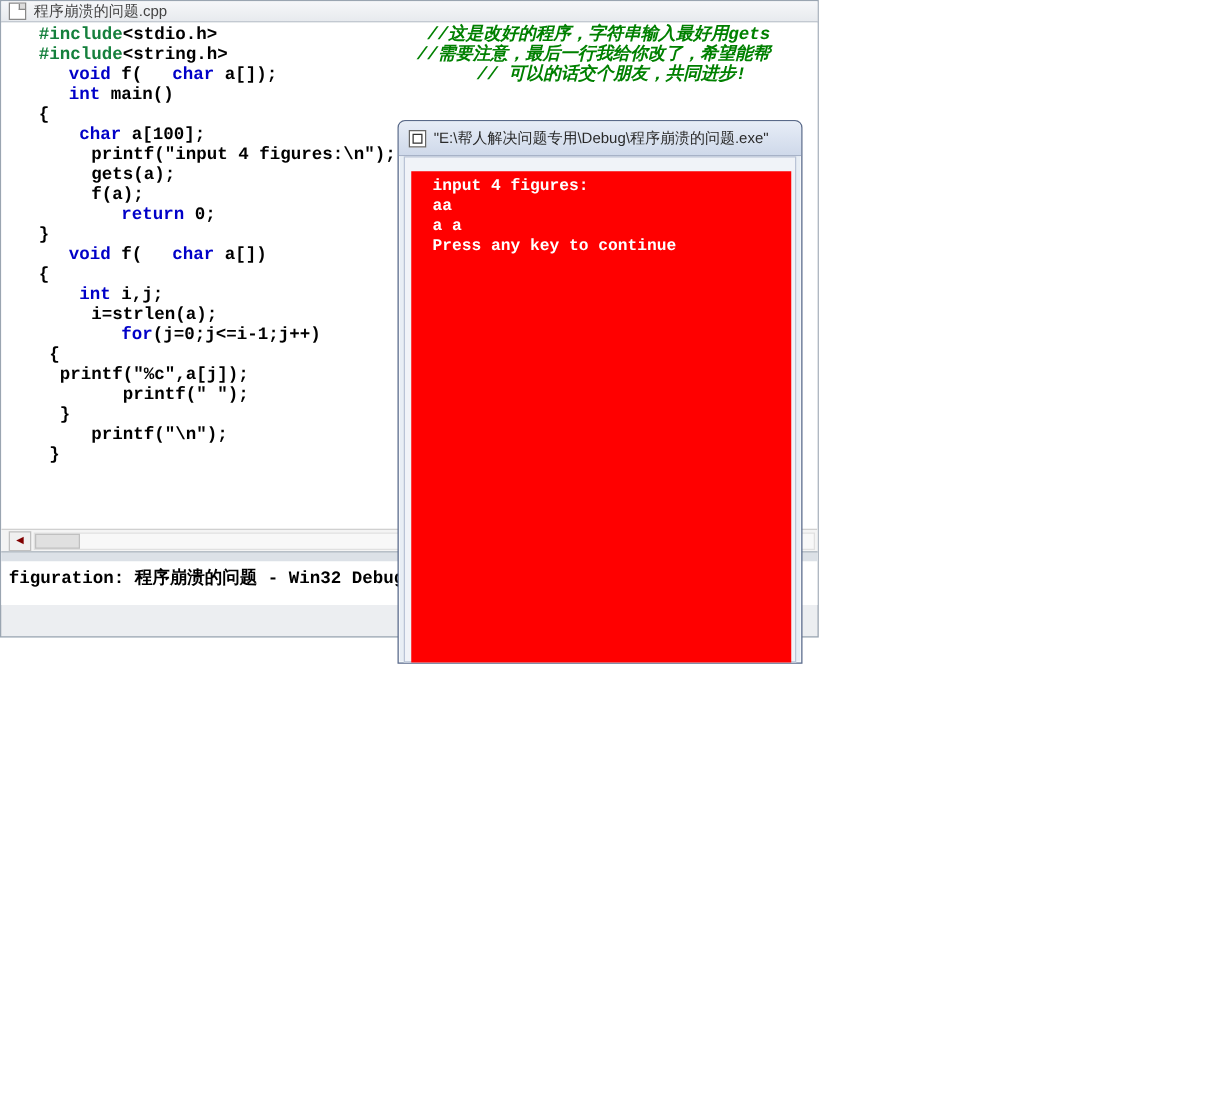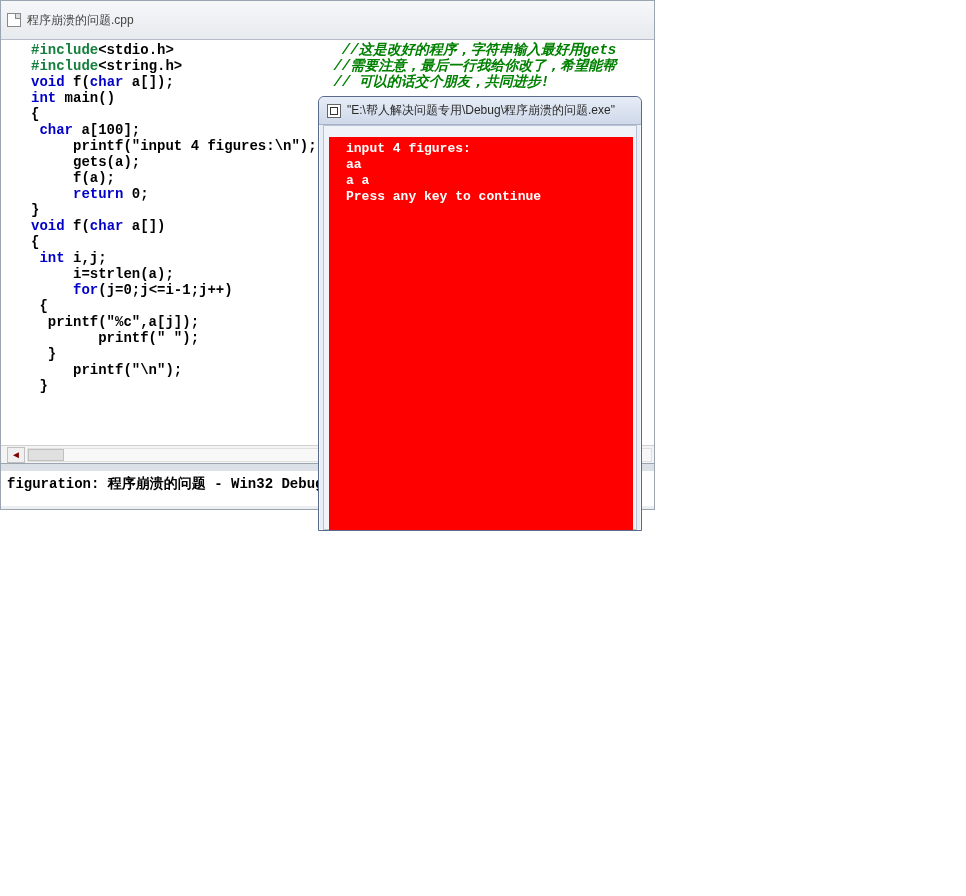--- a/index.html
+++ b/index.html
@@ -14,21 +14,21 @@
   .ide-window {
     position: absolute;
     top: 0;
     left: 0;
     width: 655px;
     height: 510px;
     background: #eceef1;
     border: 1px solid #9aa5b1;
   }
   .ide-titlebar {
-    height: 39px;
+    height: 17px;
     background: linear-gradient(#f6f7f9,#e7eaee);
     border-bottom: 1px solid #b6bdc6;
     display: flex;
     align-items: center;
     padding: 0 6px;
     font-size: 12px;
     color: #444;
   }
   .file-icon {
     width: 14px;
@@ -57,21 +57,21 @@
   .code-pre {
     font-family: "Courier New", monospace;
     font-size: 14px;
     line-height: 16px;
     white-space: pre;
     padding: 2px 4px 2px 30px;
     color: #000;
     font-weight: bold;
   }
   .tok-pp { color: #15803d; }
-  .tok-kw { color: #0000C8; }
+  .tok-kw { color: #0000C8; margin-left: 24px; }
   .tok-comment { color: #008000; font-style: italic; }
   .hscroll {
     height: 18px;
     background: #f4f4f4;
     border-top: 1px solid #d0d0d0;
     display: flex;
     align-items: center;
   }
   .hscroll-arrow {
     width: 18px;

